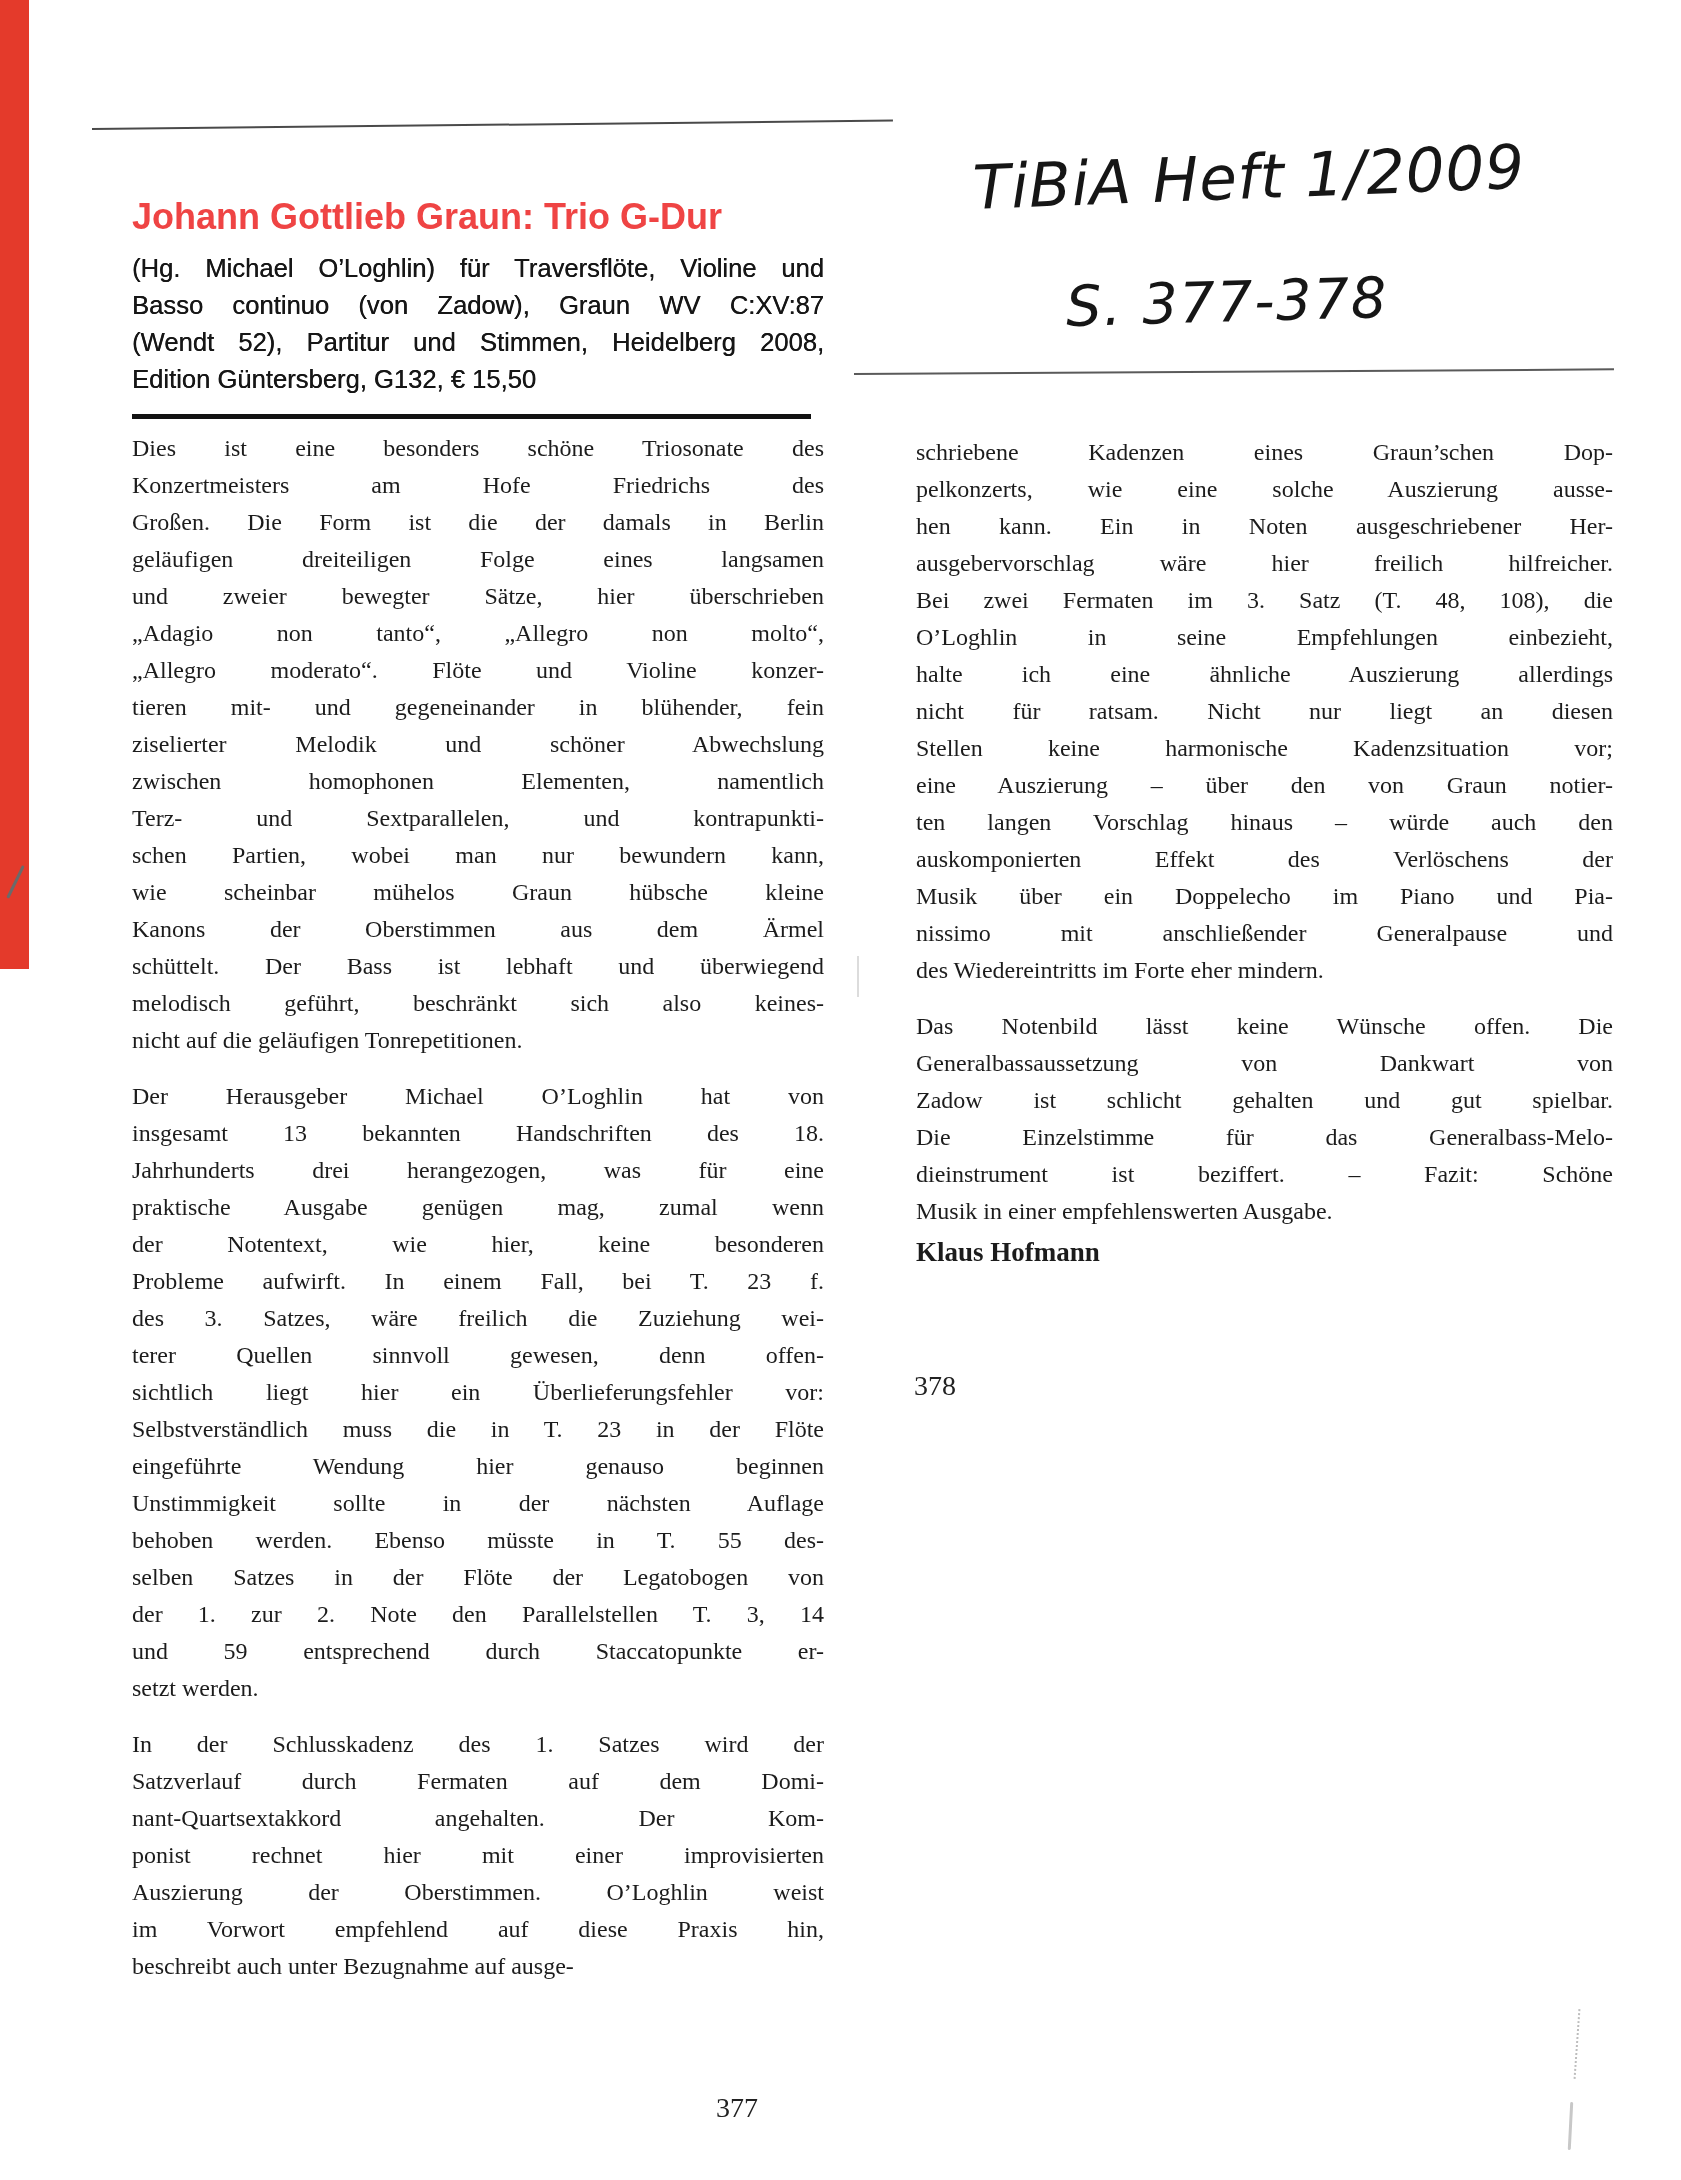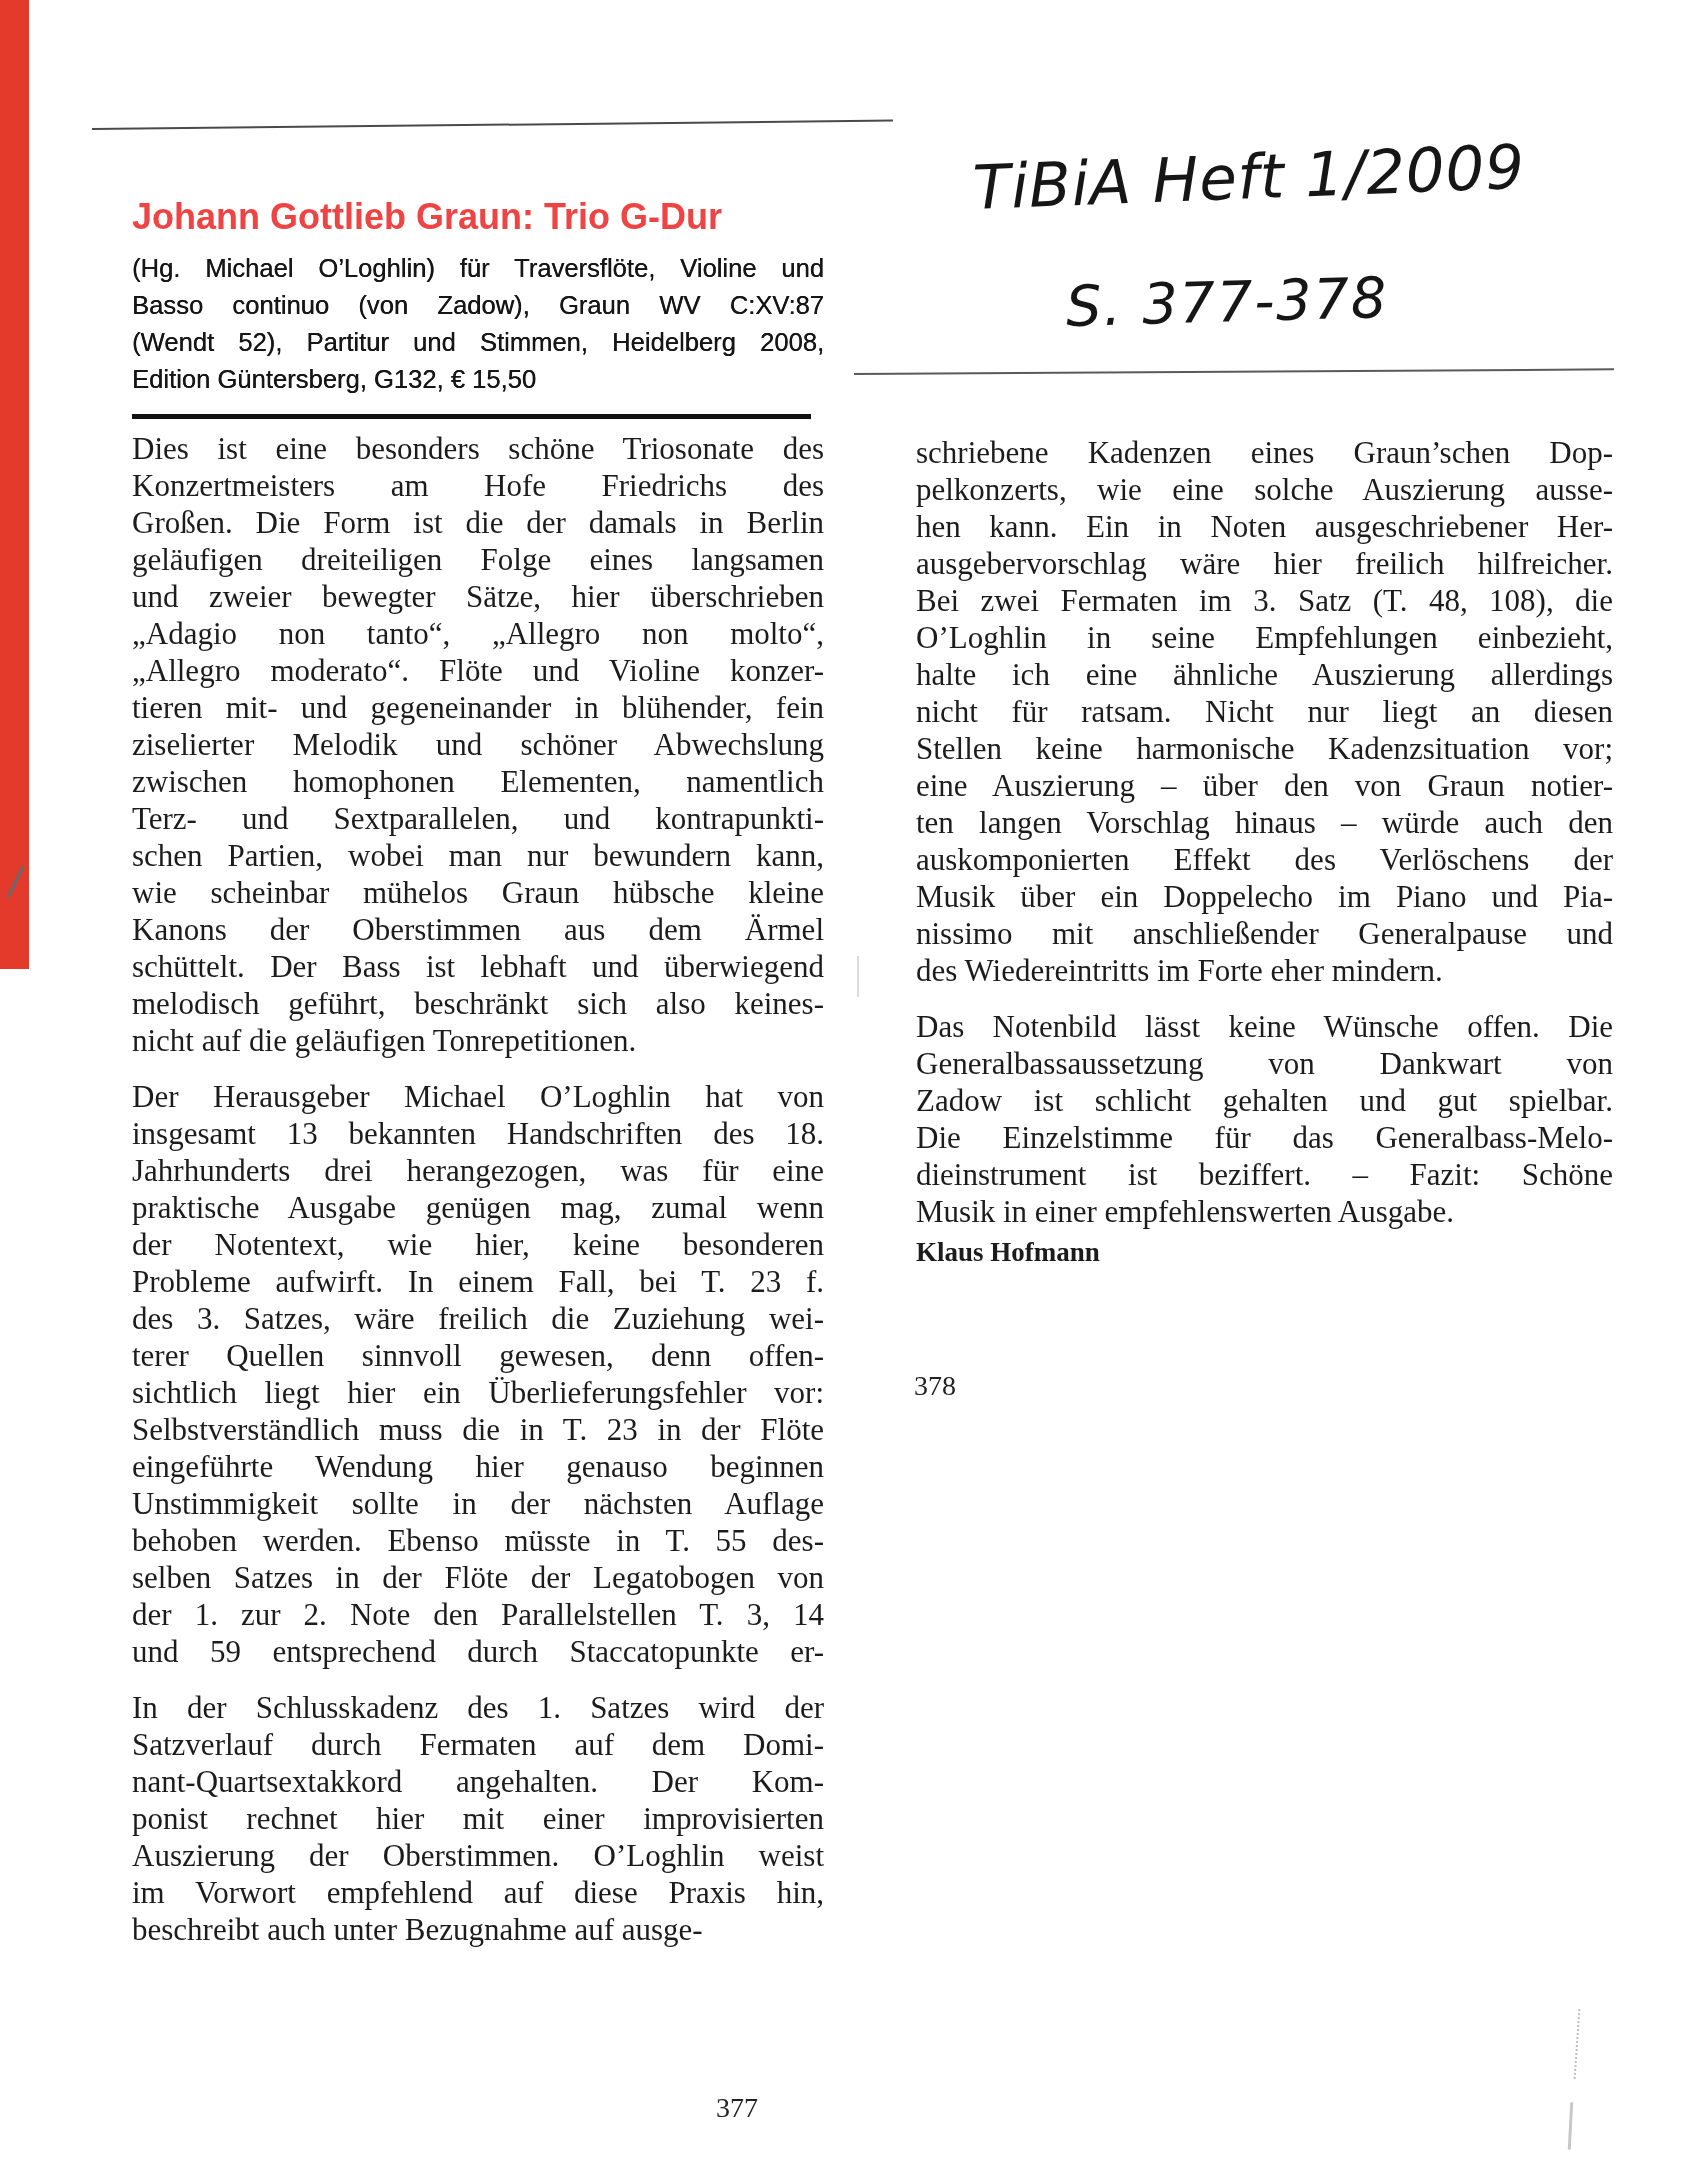--- a/index.html
+++ b/index.html
@@ -18,21 +18,21 @@
   .hand1{left:973px;top:152px;font-size:61px;transform:rotate(-2.2deg);letter-spacing:0.9px;}
   .hand2{left:1066px;top:274px;font-size:56px;transform:rotate(-1.6deg);letter-spacing:1.7px;}
 
   
   .title{left:132px;top:196px;width:733px;font-family:"Liberation Sans", sans-serif;
          font-weight:700;font-size:36px;color:#ef4444;white-space:nowrap;}
   .details{left:132px;top:250px;width:692px;font-family:"Liberation Sans", sans-serif;
            font-size:25.6px;line-height:37px;color:#161616;text-shadow:0.3px 0 0 currentColor;}
 
   
-  .col{font-size:31px;line-height:37px;}
+  .col{font-size:24px;line-height:37px;}
   .col-left{left:132px;top:430px;width:692px;}
   .col-right{left:916px;top:434px;width:697px;}
   .para{margin:0 0 19px 0;}
   .tl{text-align:justify;text-align-last:justify;}
   .tl-last{text-align-last:left;}
 
   .signature{left:916px;top:1237px;width:681px;text-align:left;font-weight:700;
              font-size:27px;padding-right:13.6px;}
   .pagenum{font-size:28px;color:#222;}
   .pg378{left:914px;top:1370px;}
@@ -102,20 +102,21 @@
       <div class="tl">des 3. Satzes, wäre freilich die Zuziehung wei-</div>
       <div class="tl">terer Quellen sinnvoll gewesen, denn offen-</div>
       <div class="tl">sichtlich liegt hier ein Überlieferungsfehler vor:</div>
       <div class="tl">Selbstverständlich muss die in T. 23 in der Flöte</div>
       <div class="tl">eingeführte Wendung hier genauso beginnen</div>
       <div class="tl">Unstimmigkeit sollte in der nächsten Auflage</div>
       <div class="tl">behoben werden. Ebenso müsste in T. 55 des-</div>
       <div class="tl">selben Satzes in der Flöte der Legatobogen von</div>
       <div class="tl">der 1. zur 2. Note den Parallelstellen T. 3, 14</div>
       <div class="tl">und 59 entsprechend durch Staccatopunkte er-</div>
+      <div class="tl tl-last">setzt werden.</div>
     </div>
     <div class="para">
       <div class="tl">In der Schlusskadenz des 1. Satzes wird der</div>
       <div class="tl">Satzverlauf durch Fermaten auf dem Domi-</div>
       <div class="tl">nant-Quartsextakkord angehalten. Der Kom-</div>
       <div class="tl">ponist rechnet hier mit einer improvisierten</div>
       <div class="tl">Auszierung der Oberstimmen. O’Loghlin weist</div>
       <div class="tl">im Vorwort empfehlend auf diese Praxis hin,</div>
       <div class="tl tl-last">beschreibt auch unter Bezugnahme auf ausge-</div>
     </div>

